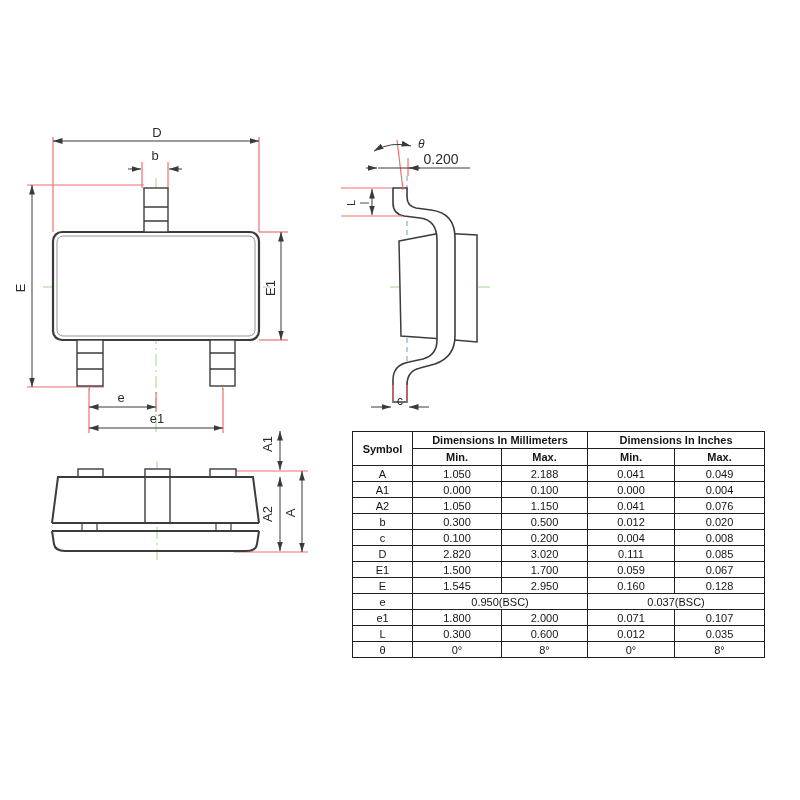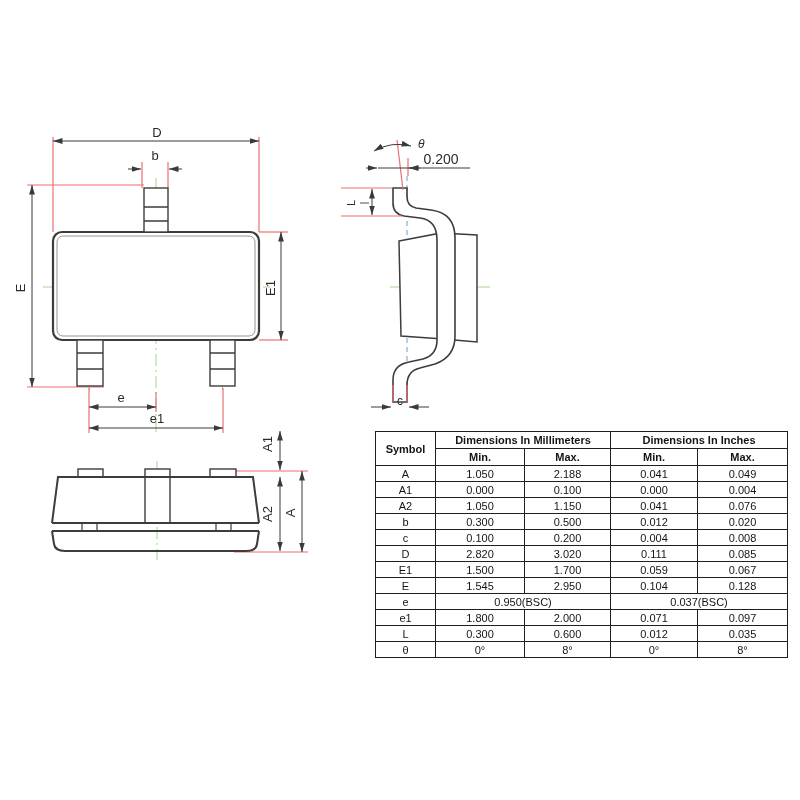--- a/index.html
+++ b/index.html
@@ -4,21 +4,21 @@
 <style>
   html,body{margin:0;padding:0;background:#fff;}
   #canvas{position:relative;width:800px;height:800px;background:#ffffff;overflow:hidden;
           font-family:"Liberation Sans", sans-serif;}
   #drawing{position:absolute;left:0;top:0;}
   svg text{fill:#2b2b2b;font-family:"Liberation Sans",sans-serif;}
   .lbl{font-size:13px;}
   .lbl-sm{font-size:11px;}
   .lbl-md{font-size:12px;}
   
-  #dims-table{position:absolute;left:375px;top:431px;width:412px;border-collapse:collapse;
+  #dims-table{position:absolute;left:352px;top:431px;width:412px;border-collapse:collapse;
               table-layout:fixed;}
   #dims-table th,#dims-table td{border:1px solid #1f1f1f;text-align:center;vertical-align:middle;
               font-size:11px;color:#141414;padding:0;height:15px;line-height:14px;
               overflow:hidden;white-space:nowrap;}
   #dims-table th{font-weight:bold;height:16px;}
   #dims-table{border:1.5px solid #1f1f1f;}
   col.c-sym{width:60px;} col.c-mmmin{width:89px;} col.c-mmmax{width:86px;}
   col.c-inmin{width:87px;} col.c-inmax{width:90px;}
 </style>
 </head>
@@ -231,34 +231,34 @@
           <td>E1</td>
           <td>1.500</td>
           <td>1.700</td>
           <td>0.059</td>
           <td>0.067</td>
         </tr>
         <tr>
           <td>E</td>
           <td>1.545</td>
           <td>2.950</td>
-          <td>0.104</td>
+          <td>0.160</td>
           <td>0.128</td>
         </tr>
         <tr>
           <td>e</td>
           <td colspan="2">0.950(BSC)</td>
           <td colspan="2">0.037(BSC)</td>
         </tr>
         <tr>
           <td>e1</td>
           <td>1.800</td>
           <td>2.000</td>
           <td>0.071</td>
-          <td>0.097</td>
+          <td>0.107</td>
         </tr>
         <tr>
           <td>L</td>
           <td>0.300</td>
           <td>0.600</td>
           <td>0.012</td>
           <td>0.035</td>
         </tr>
         <tr>
           <td>θ</td>

